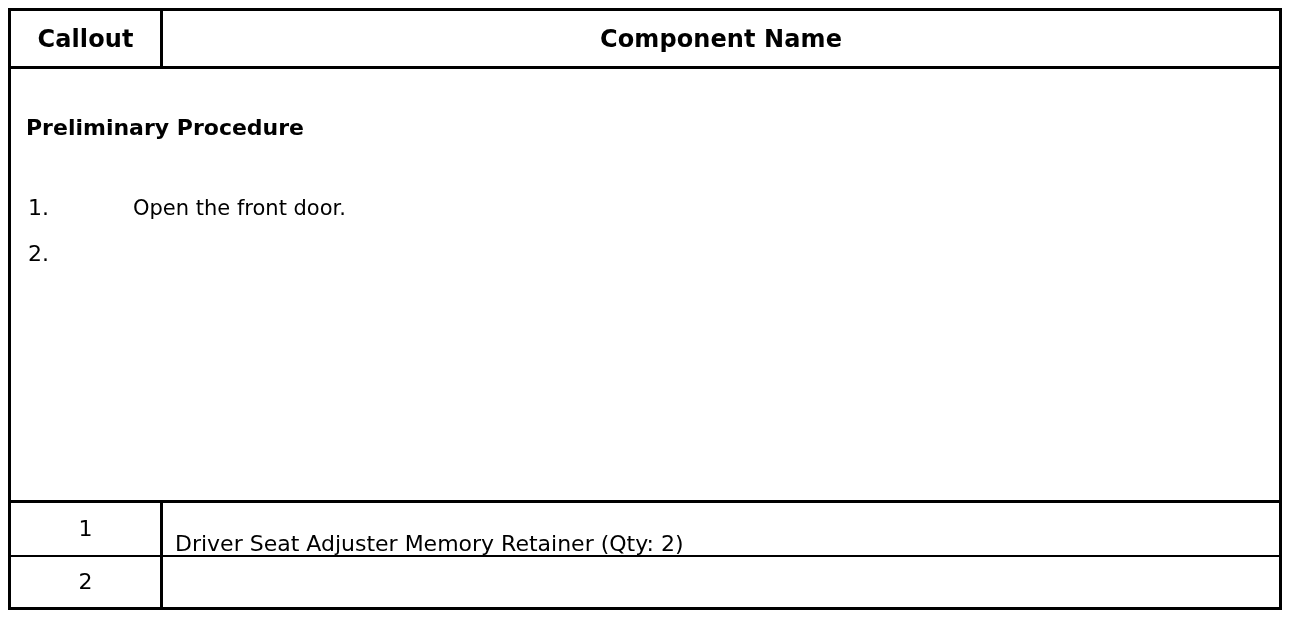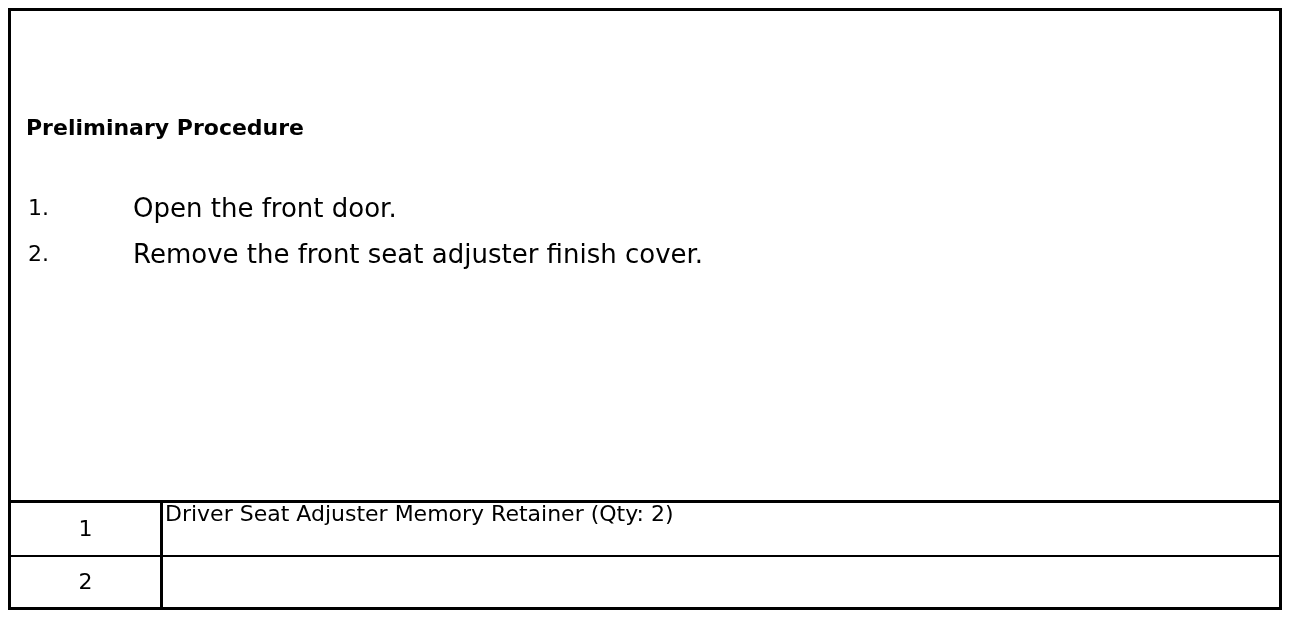--- a/index.html
+++ b/index.html
@@ -120,21 +120,21 @@
     position: absolute;
     left: 2px;
     top: 0;
     width: 40px;
     font-size: 22px;
   }
   .item-text {
     position: absolute;
     left: 107px;
     top: 0;
-    font-size: 26px;
+    font-size: 21px;
   }
 
   
   .data-row {
     position: absolute;
     left: 0;
     right: 0;
     box-sizing: border-box;
   }
   .data-row-1 {
@@ -163,49 +163,56 @@
     line-height: 1;
   }
   .cell-component {
     position: absolute;
     left: 152px;
     top: 0;
     bottom: 0;
     right: 0;
     box-sizing: border-box;
     display: flex;
-    align-items: flex-start;
-    padding-left: 2px;
+    align-items: flex-end;
+    padding-left: 12px;
   }
   .cell-component-text {
     font-size: 22px;
     line-height: 1;
     white-space: nowrap;
   }
 </style>
 </head>
 <body>
 
 <div id="page">
 
   <div class="callout-table">
     <div class="table-inner">
 
+      <div class="header-row">
+        <div class="header-cell-callout">
+          <span class="header-text">Callout</span>
+        </div>
+        <div class="header-cell-component">
+          <span class="header-text">Component Name</span>
+        </div>
+      </div>
 
       <div class="procedure-cell">
         <div class="procedure-title">Preliminary Procedure</div>
 
         <div class="procedure-list">
           <div class="procedure-item">
             <span class="item-number">1.</span>
             <span class="item-text">Open the front door.</span>
           </div>
           <div class="procedure-item">
             <span class="item-number">2.</span>
-            <span class="item-text">Remove the front seat adjuster finish cover.</span>
           </div>
         </div>
       </div>
 
       <div class="data-row data-row-1">
         <div class="cell-callout">
           <span class="cell-callout-text">1</span>
         </div>
         <div class="cell-component">
           <span class="cell-component-text">Driver Seat Adjuster Memory Retainer (Qty: 2)</span>

